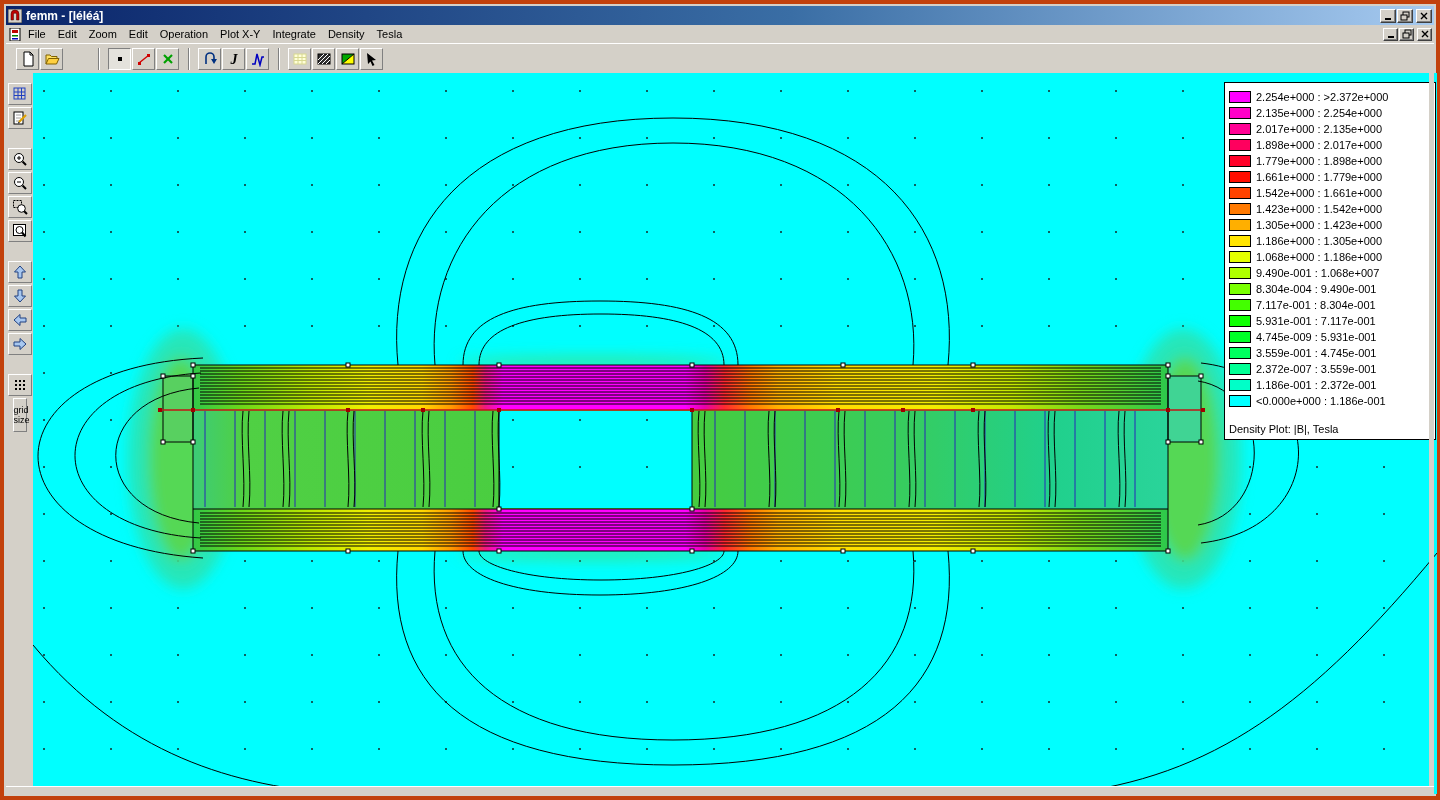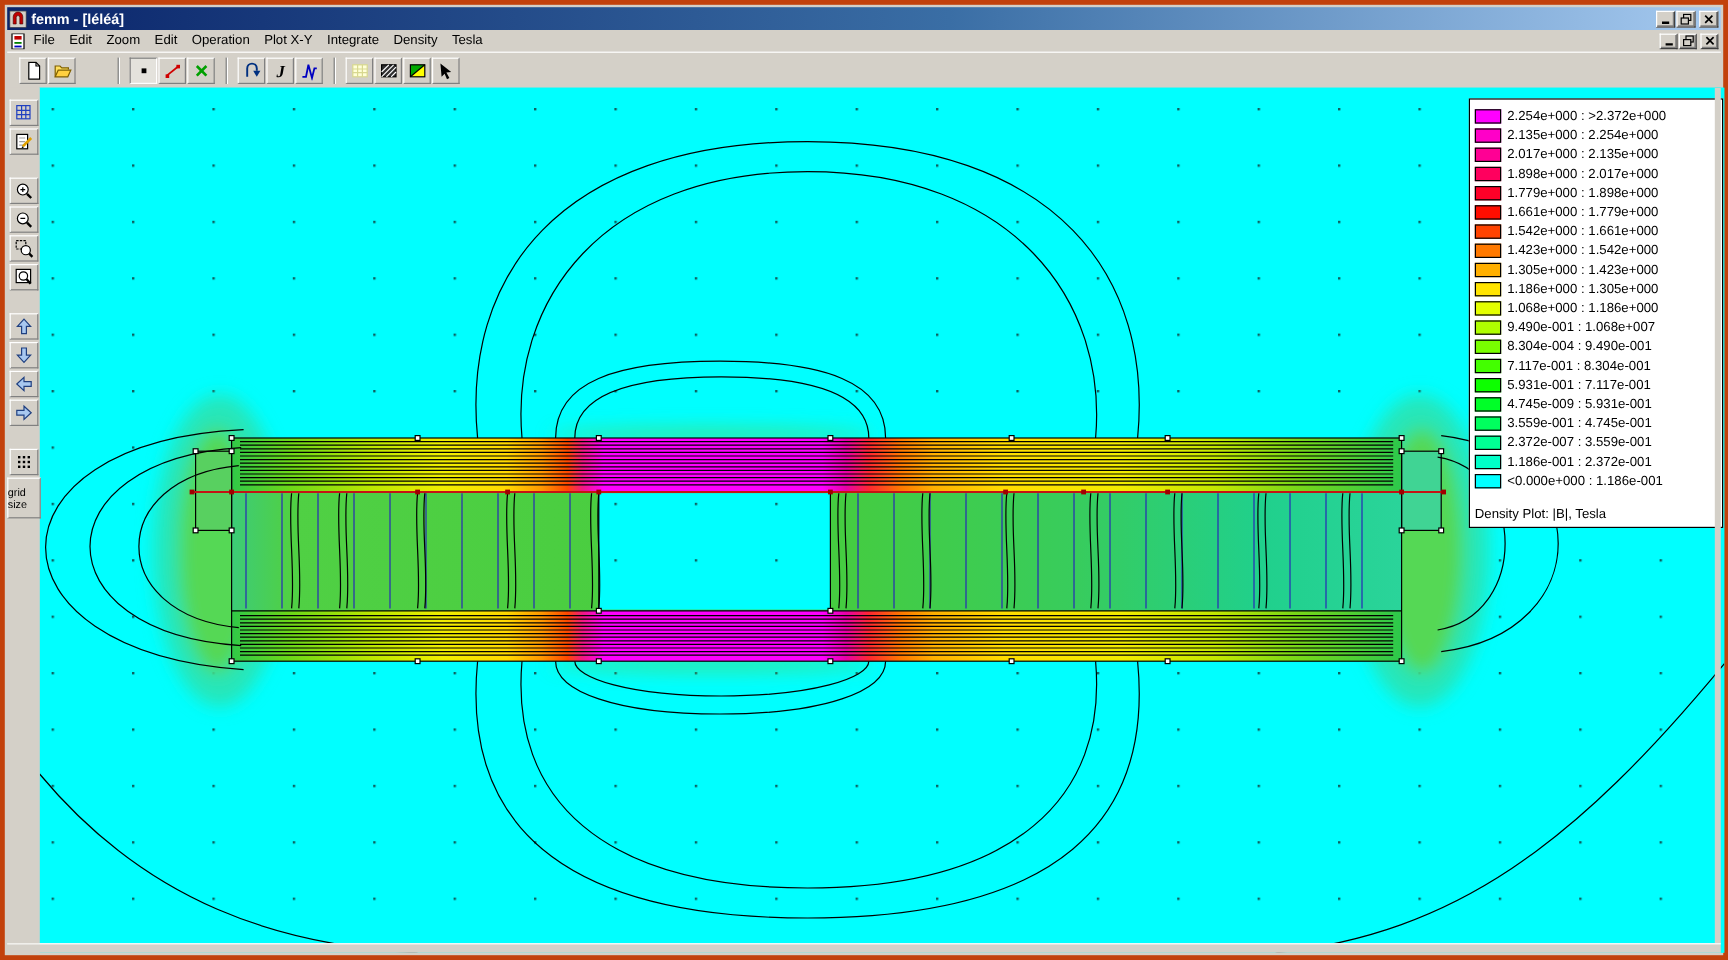--- a/index.html
+++ b/index.html
@@ -32,21 +32,21 @@
   .tbtn.pressed{border-color:#808080 #FFFFFF #FFFFFF #808080;background:#E4E2DC}
   .tsep{width:2px;height:22px;border-left:1px solid #808080;border-right:1px solid #FFFFFF;margin:0 8px}
   .tspace{width:26px}
 
   
   .side{position:absolute;left:2px;top:69px;bottom:10px;width:27px;background:#D4D0C8;
     display:flex;flex-direction:column;align-items:center;padding-top:10px;z-index:5}
   .sbtn{width:24px;height:22px;background:#D4D0C8;display:flex;align-items:center;justify-content:center;
     border:1px solid;border-color:#FFFFFF #808080 #808080 #FFFFFF;margin-bottom:2px;padding:0;cursor:default}
   .sgap{height:17px;flex:0 0 auto}
-  .gridsize{width:28px;height:34px;font-size:9px;line-height:10px;white-space:pre-line;text-align:left;
+  .gridsize{width:14px;height:34px;font-size:9px;line-height:10px;white-space:pre-line;text-align:left;
     background:#D4D0C8;border:1px solid;border-color:#FFFFFF #808080 #808080 #FFFFFF;cursor:default}
 
   
   .canvas{position:absolute;left:29px;top:69px;width:1404px;height:721px;background:#00FFFF;overflow:hidden}
   .canvas svg{display:block}
 
   
   .legend{position:absolute;top:9px;right:1px;width:212px;background:#FFFFFF;border:1px solid #000;
     padding:4px 2px 4px 4px;font-size:11px;color:#000}
   .legend-row{display:flex;align-items:flex-end;height:16px}

